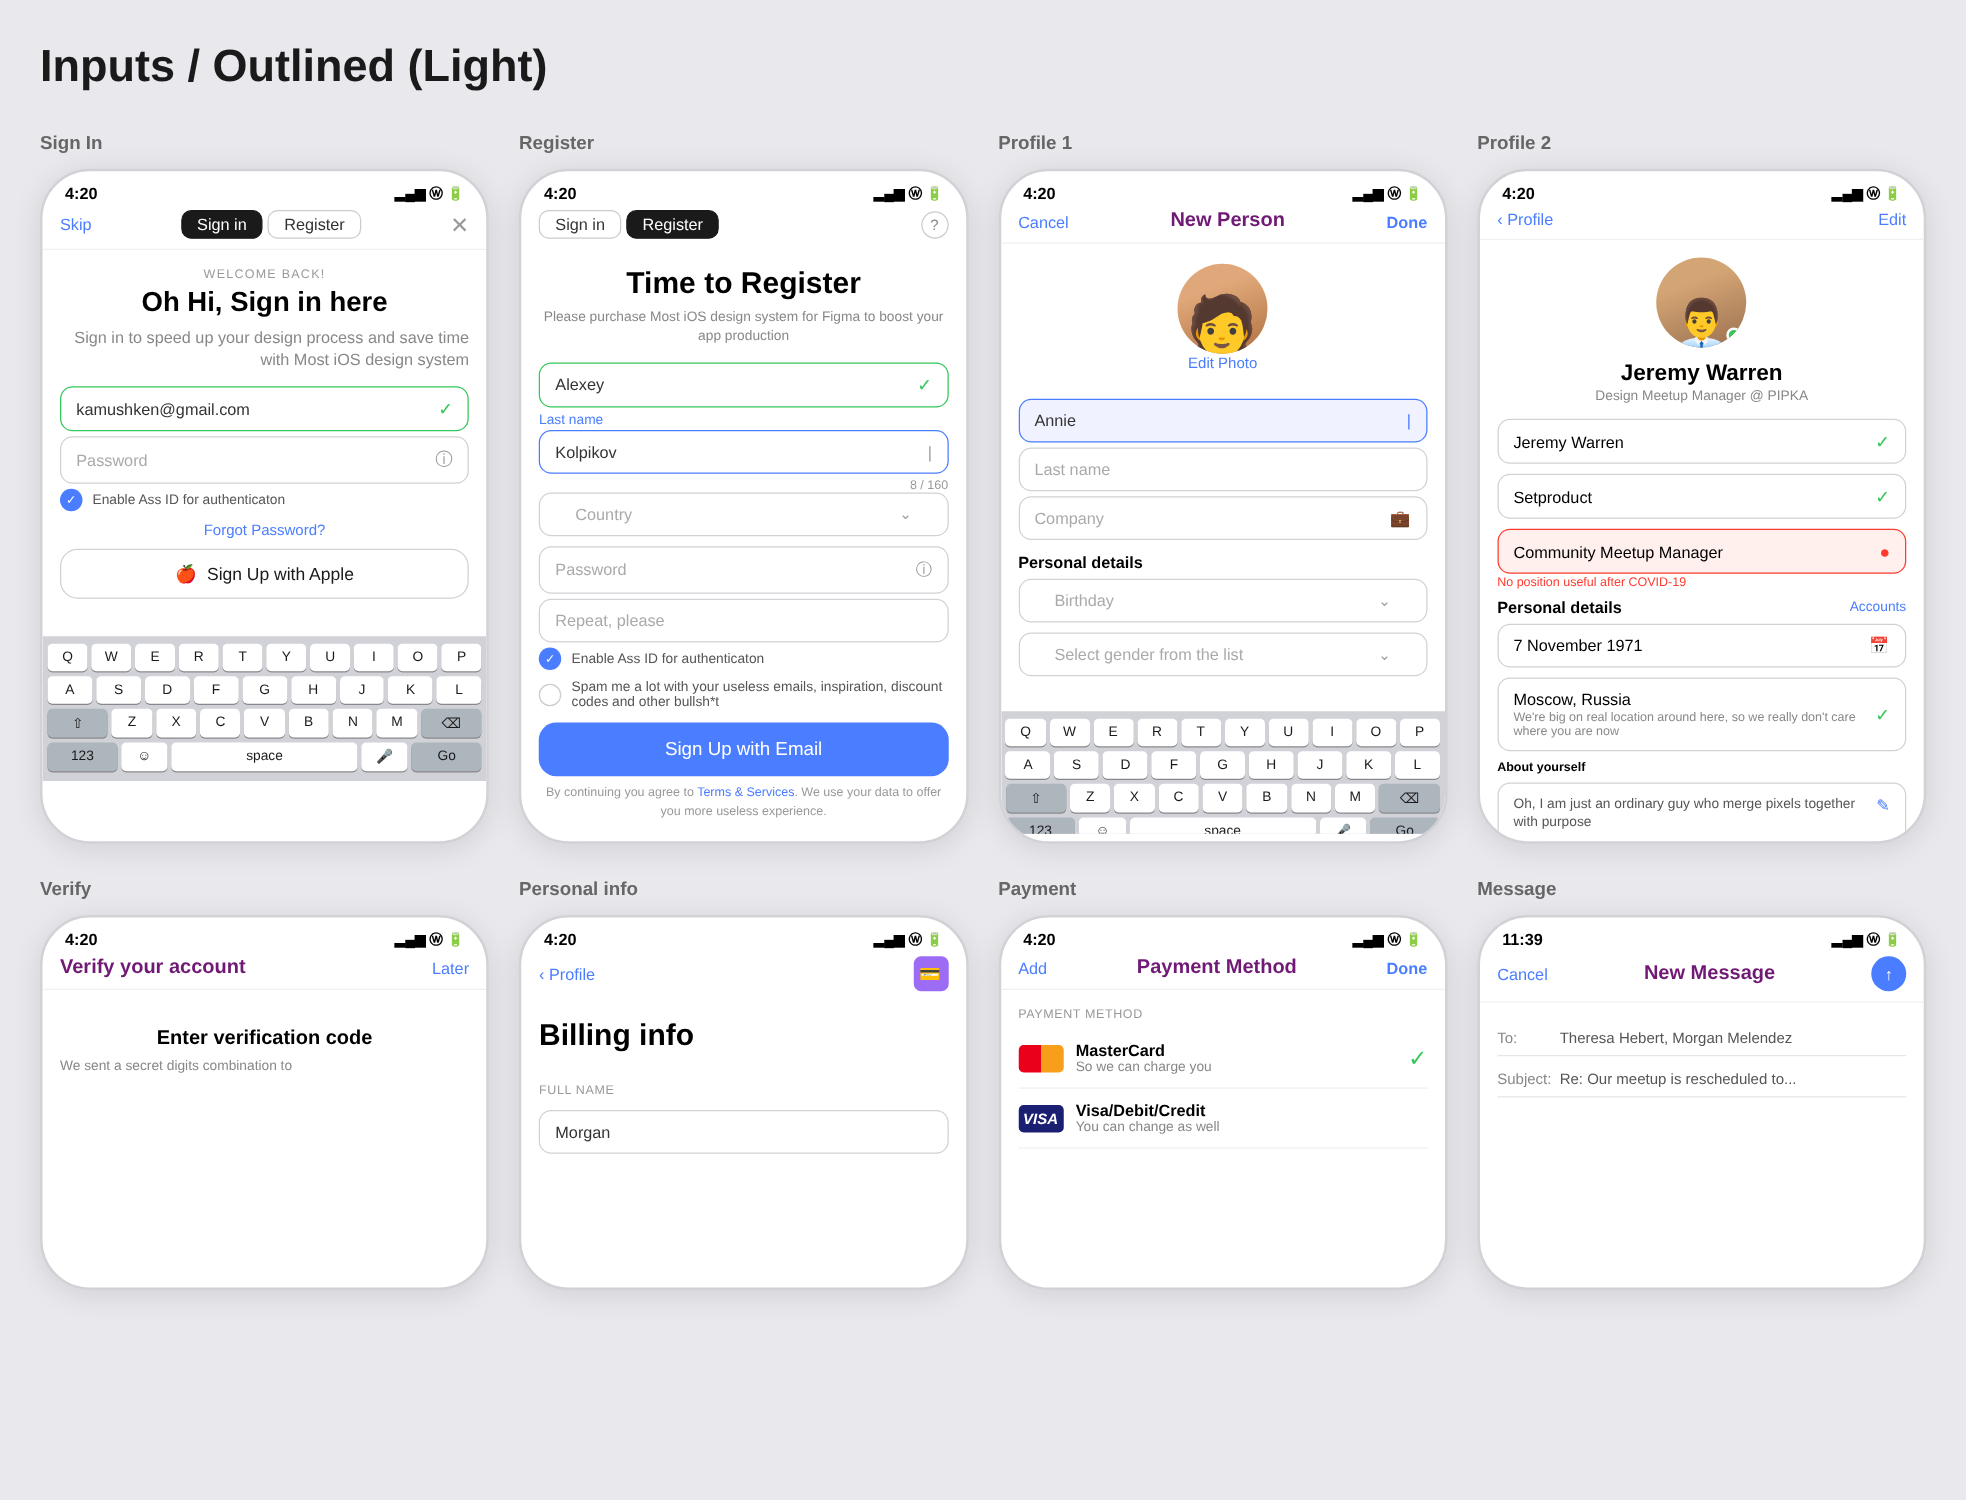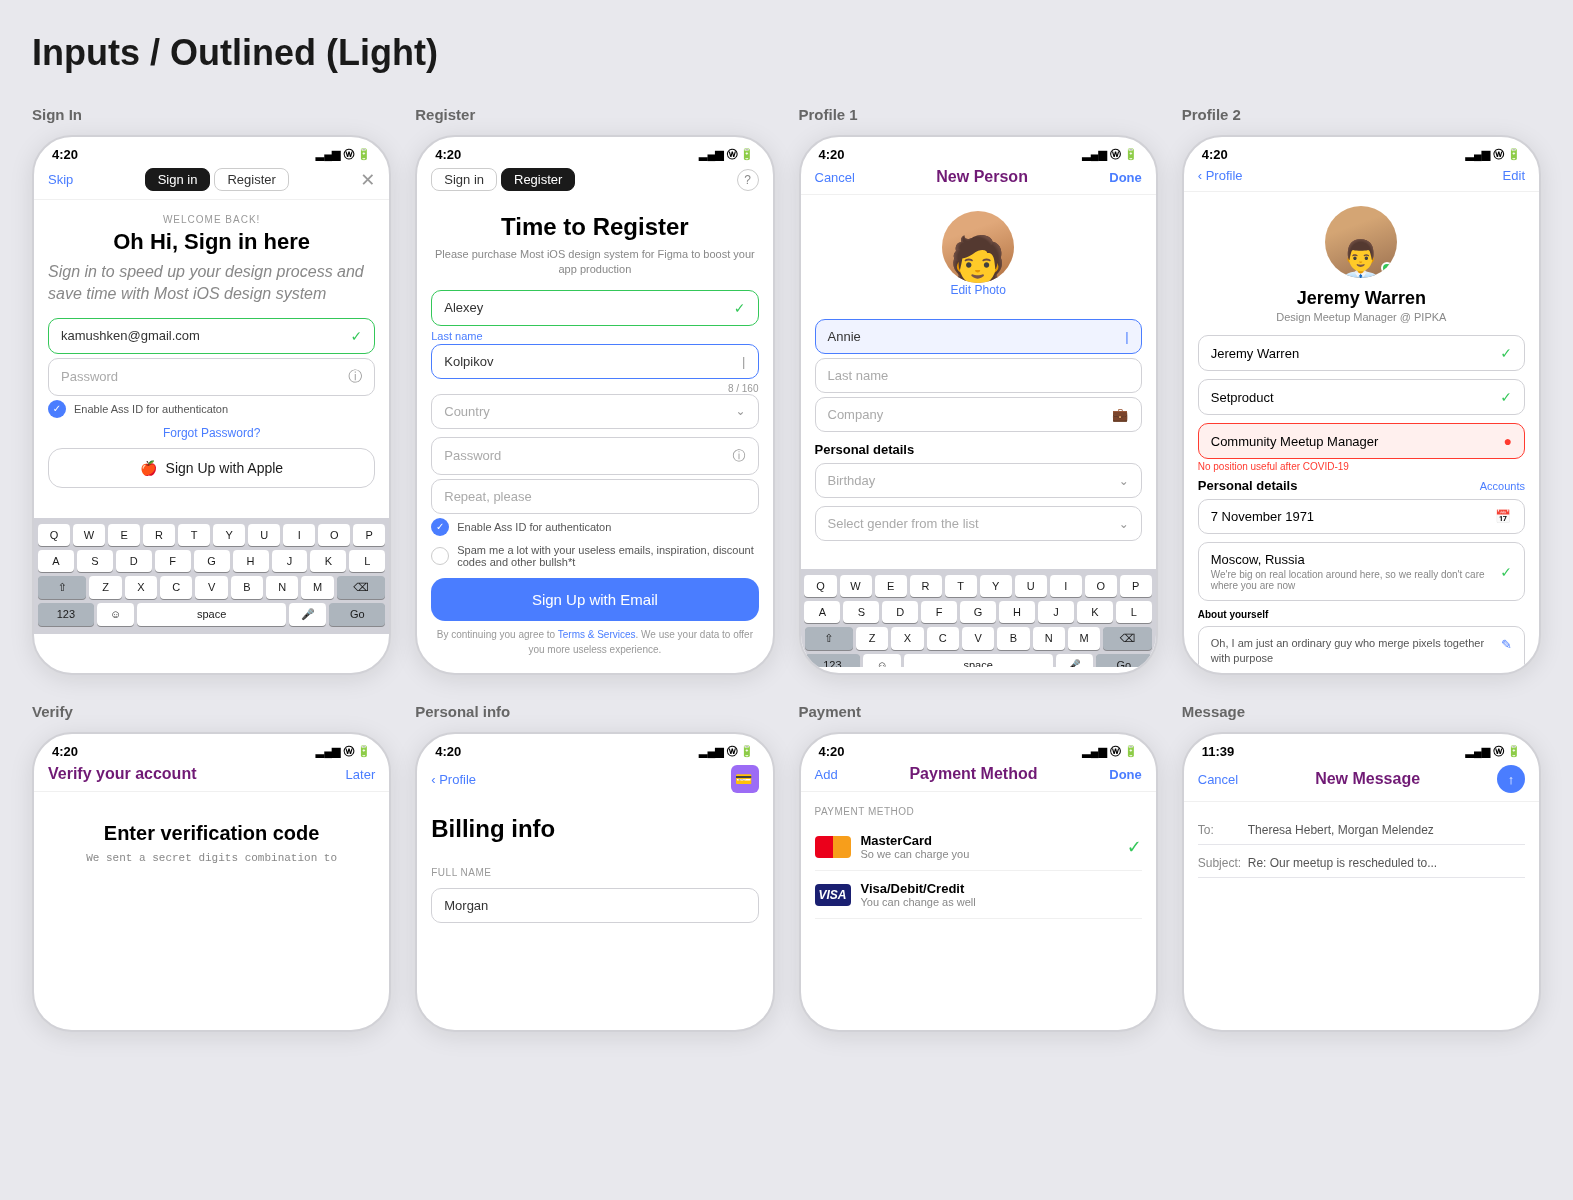--- a/index.html
+++ b/index.html
@@ -144,21 +144,21 @@
     }
     .key.dark-key {
       background: #adb5bd;
       color: #1a1a1a;
     }
     .key.wide { flex: 1.5; }
     .key.wider { flex: 4; }
     
     .signin-welcome { text-align: center; font-size: 10px; color: #999; margin-bottom: 4px; letter-spacing: 1px; text-transform: uppercase; }
     .signin-title { text-align: center; font-size: 22px; font-weight: 700; margin-bottom: 6px; }
-    .signin-subtitle { text-align: left; font-size: 16px; color: #888; margin-bottom: 12px; line-height: 1.4; font-style: italic; }
+    .signin-subtitle { text-align: right; font-size: 13px; color: #888; margin-bottom: 12px; line-height: 1.4; }
     
     .checkbox-row {
       display: flex;
       align-items: center;
       gap: 8px;
       margin-bottom: 8px;
     }
     .checkbox-circle {
       width: 18px; height: 18px;
       border-radius: 50%;
@@ -180,21 +180,21 @@
     .reg-title { font-size: 24px; font-weight: 700; margin-bottom: 6px; text-align: center; }
     .reg-subtitle { font-size: 11px; color: #888; text-align: center; margin-bottom: 12px; line-height: 1.4; }
     .disclaimer { font-size: 10px; color: #999; text-align: center; line-height: 1.5; }
     
     .profile-avatar-container { text-align: center; padding: 16px 0 8px 0; position: relative; }
     .edit-photo-label { color: #4A7DFF; font-size: 12px; text-align: center; }
     .personal-details-label { font-size: 13px; font-weight: 600; margin: 10px 0 6px 0; }
     .dropdown-field {
       border: 1.5px solid #d1d1d6;
       border-radius: 10px;
-      padding: 9px 12px;
+      padding: 9px 28px;
       font-size: 13px;
       width: 100%;
       margin-bottom: 8px;
       display: flex;
       align-items: center;
       justify-content: space-between;
       background: #fff;
     }
     .chevron { color: #999; font-size: 12px; }
     .online-dot { width: 12px; height: 12px; background: #34C759; border-radius: 50%; border: 2px solid #fff; position: absolute; bottom: 4px; right: 4px; }
@@ -229,22 +229,22 @@
       width: 100%;
       margin-bottom: 8px;
       line-height: 1.4;
       display: flex;
       align-items: flex-start;
       justify-content: space-between;
     }
     .edit-icon { color: #4A7DFF; font-size: 13px; }
     .experience-label { font-size: 10px; font-weight: 600; margin-bottom: 6px; }
     
-    .verify-title { font-size: 20px; font-weight: 700; margin-bottom: 6px; text-align: center; }
-    .verify-subtitle { font-size: 11px; color: #888; text-align: center; line-height: 1.4; font-family: Liberation Mono, monospace; }
+    .verify-title { font-size: 16px; font-weight: 700; margin-bottom: 6px; text-align: center; }
+    .verify-subtitle { font-size: 11px; color: #888; text-align: left; line-height: 1.4; }
     
     .billing-title { font-size: 24px; font-weight: 700; margin-bottom: 4px; }
     .field-label { font-size: 10px; color: #999; font-weight: 500; text-transform: uppercase; letter-spacing: 0.5px; margin-bottom: 10px; }
     
     .payment-method-row {
       display: flex;
       align-items: center;
       padding: 10px 0;
       border-bottom: 1px solid #f0f0f0;
       gap: 10px;

